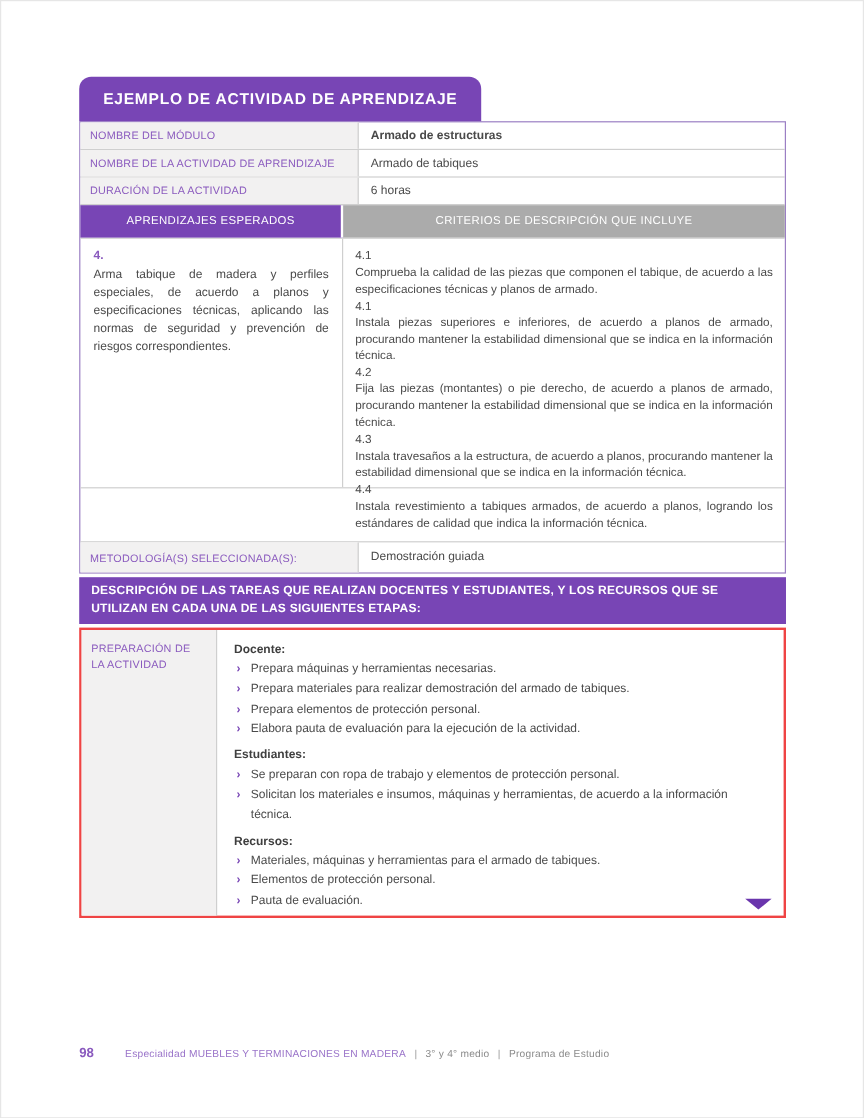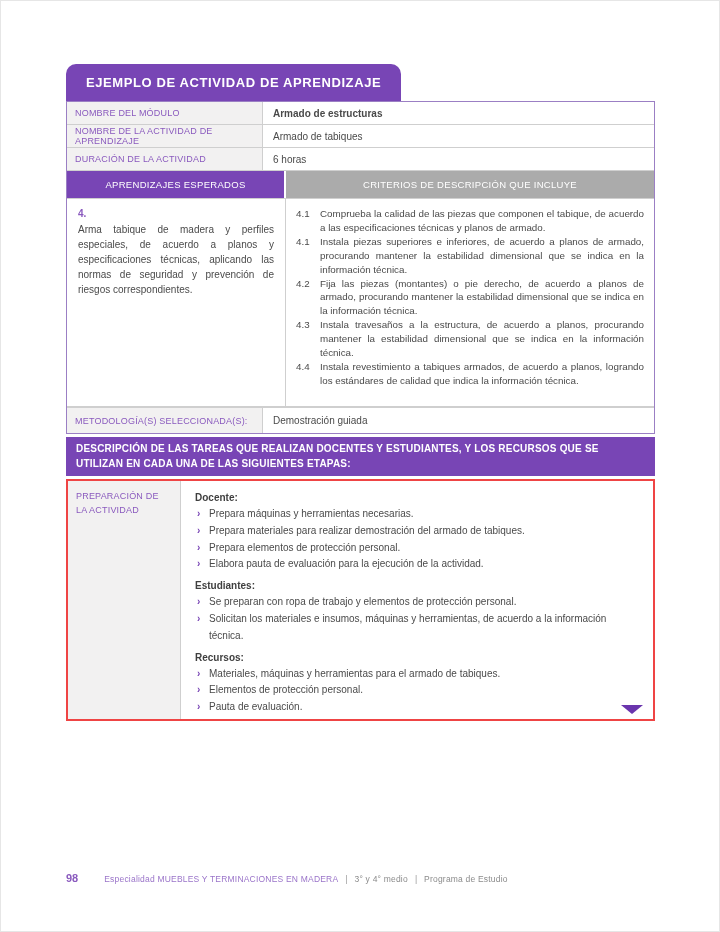--- a/index.html
+++ b/index.html
@@ -20,21 +20,21 @@
     height:37px; padding:0 20px;
     border-radius:10px 10px 0 0;
     font-size:13px; font-weight:bold; letter-spacing:0.6px;
   }
 
   
   .main-table { border:1px solid #9b7fc4; background:#fff; }
   .trow { display:flex; border-bottom:1px solid #cfcfcf; }
   .trow:last-child { border-bottom:none; }
   .cell-label {
-    width:196px; flex:none; background:#f2f1f1; color:#8a5abe;
+    width:232px; flex:none; background:#f2f1f1; color:#8a5abe;
     font-size:9px; letter-spacing:0.2px; padding:0 8px;
     display:flex; align-items:center; border-right:1px solid #cfcfcf;
   }
   .cell-value { flex:1; font-size:10px; color:#4a4a4a; padding:0 10px; display:flex; align-items:center; }
   .info-row { height:23px; }
   .bold-val { font-weight:bold; }
 
   .header-row { height:27px; border-bottom:none; }
   .head-left {
     width:219px; flex:none; background:#7845b5; color:#fff;
@@ -44,25 +44,25 @@
   .head-right {
     flex:1; background:#ababab; color:#fff;
     font-size:9.5px; letter-spacing:0.3px; display:flex; align-items:center; justify-content:center;
   }
 
   .content-row { height:209px; border-top:1px solid #cfcfcf; }
   .learning-cell { width:219px; flex:none; padding:9px 11px; border-right:1px solid #cfcfcf; }
   .learning-num { color:#8a5abe; font-weight:bold; font-size:10px; margin-bottom:3px; }
   .learning-text { font-size:10px; line-height:1.5; text-align:justify; color:#4a4a4a; }
   .criteria-cell { flex:1; padding:8px 10px 8px 10px; }
-  .crit-item { display:flex; }
+  .crit-item { display:flex;flex-direction:column; }
   .crit-num { width:24px; flex:none; font-size:9.8px; line-height:1.42; color:#4a4a4a; }
   .crit-text { flex:1; font-size:9.8px; line-height:1.42; text-align:justify; color:#4a4a4a; }
 
-  .method-row { height:26px; border-top:1px solid #cfcfcf; }
+  .method-row { height:26px; border-top:1px solid #cfcfcf;margin-top:44px; }
 
   
   .banner {
     margin-top:3px; margin-bottom:3px;
     background:#7845b5; color:#fff;
     font-size:10px; font-weight:bold; letter-spacing:0.2px;
     line-height:1.45; padding:5px 10px;
   }
 
   

